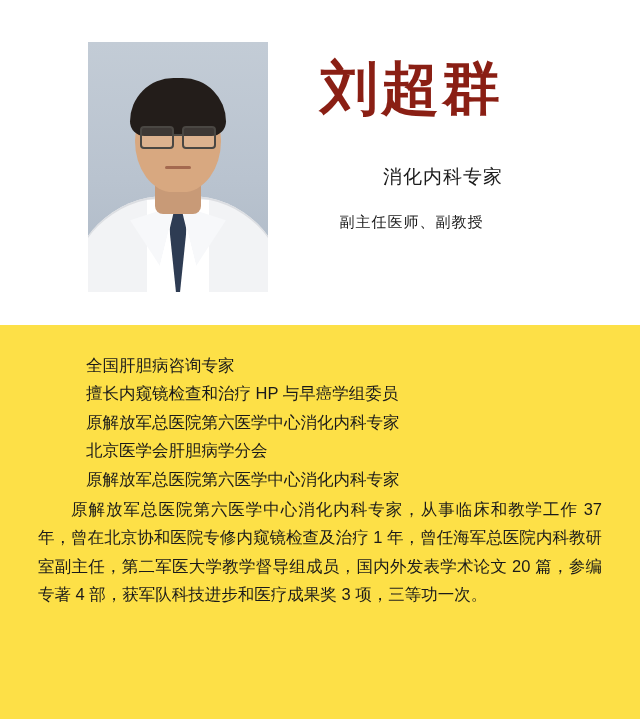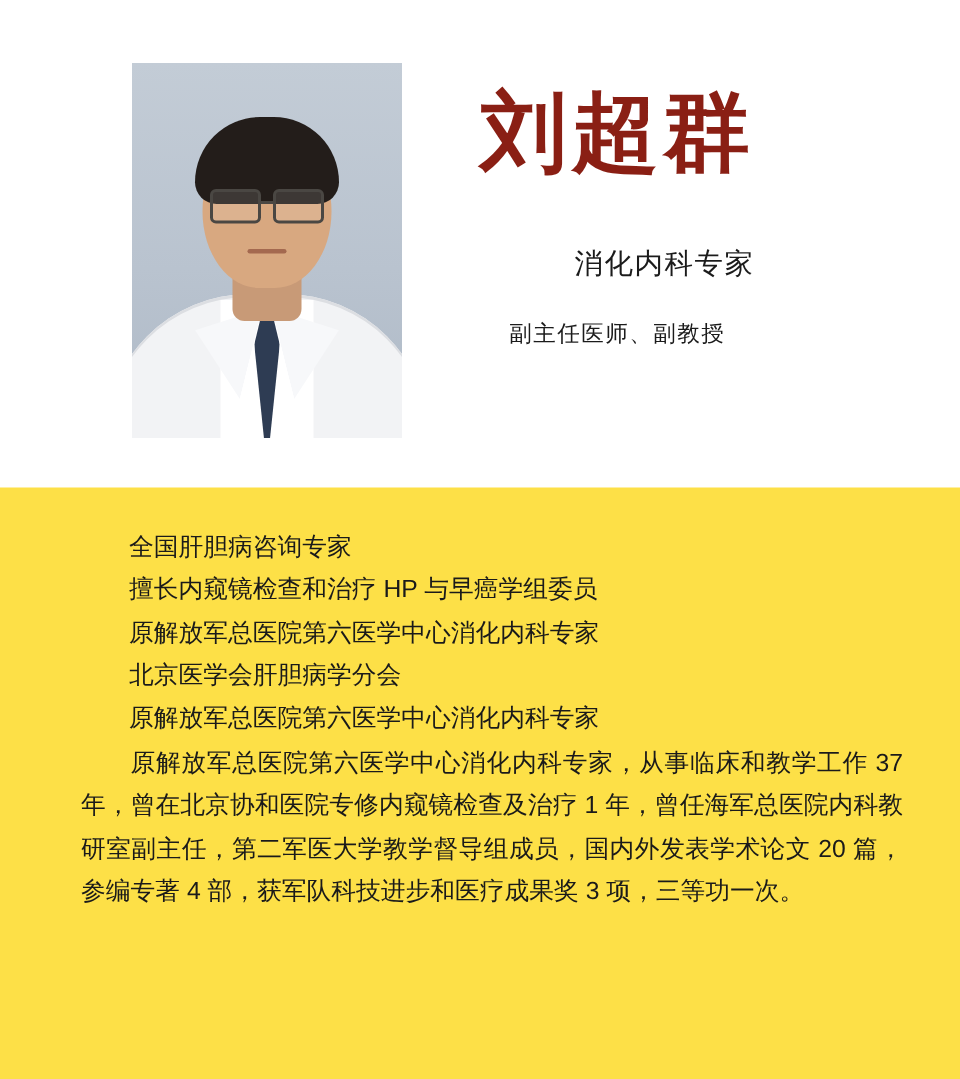--- a/index.html
+++ b/index.html
@@ -203,21 +203,21 @@
     color: #1a1a1a;
     line-height: 1.72;
     margin-left: 52px;
   }
   .para {
     font-size: 16.5px;
     color: #1a1a1a;
     line-height: 1.72;
     text-indent: 2em;
     margin-top: 2px;
-    margin-left: 20px;
+    margin-left: 4px;
     margin-right: 4px;
     text-align: justify;
   }
 </style>
 </head>
 <body>
 
 <div class="card">
 
   <div class="top">

